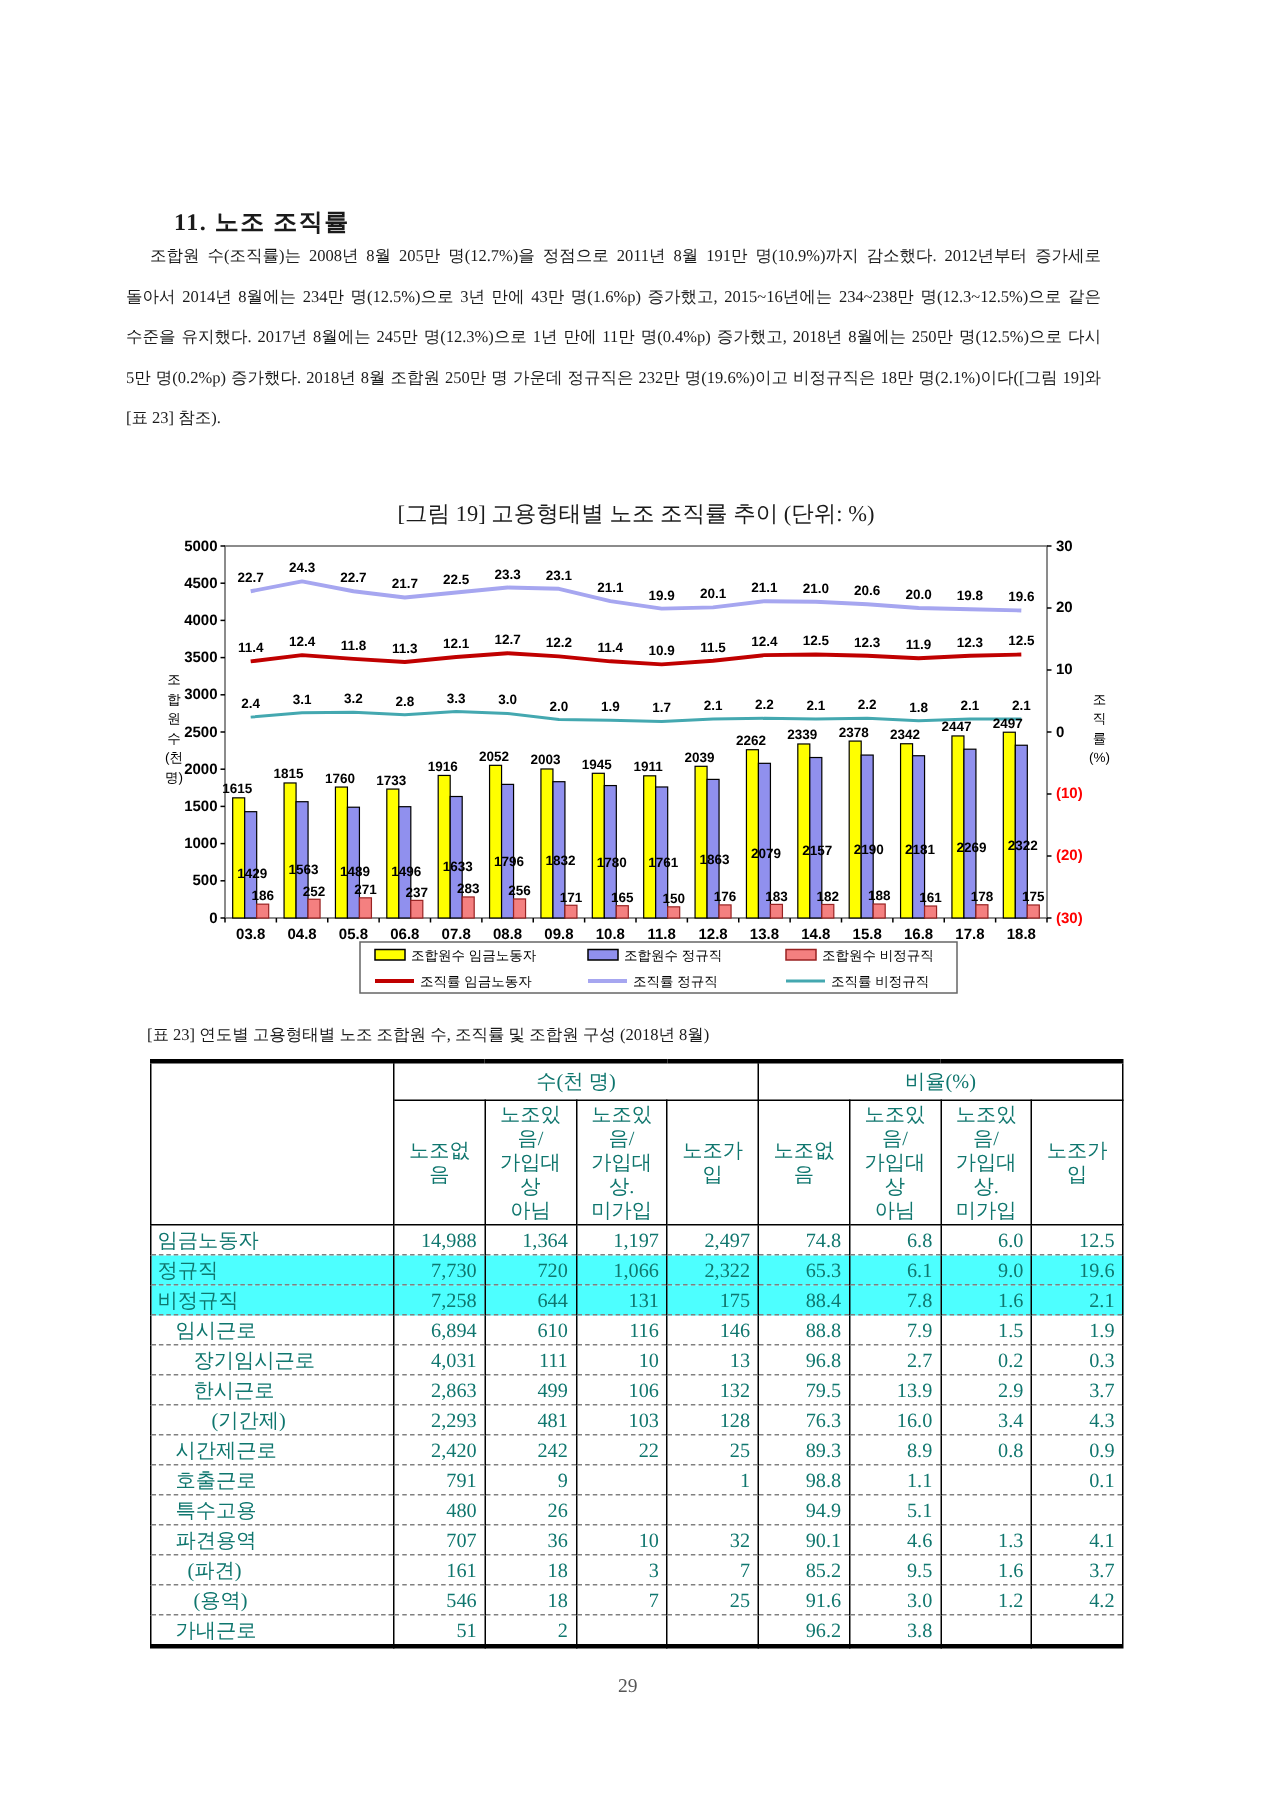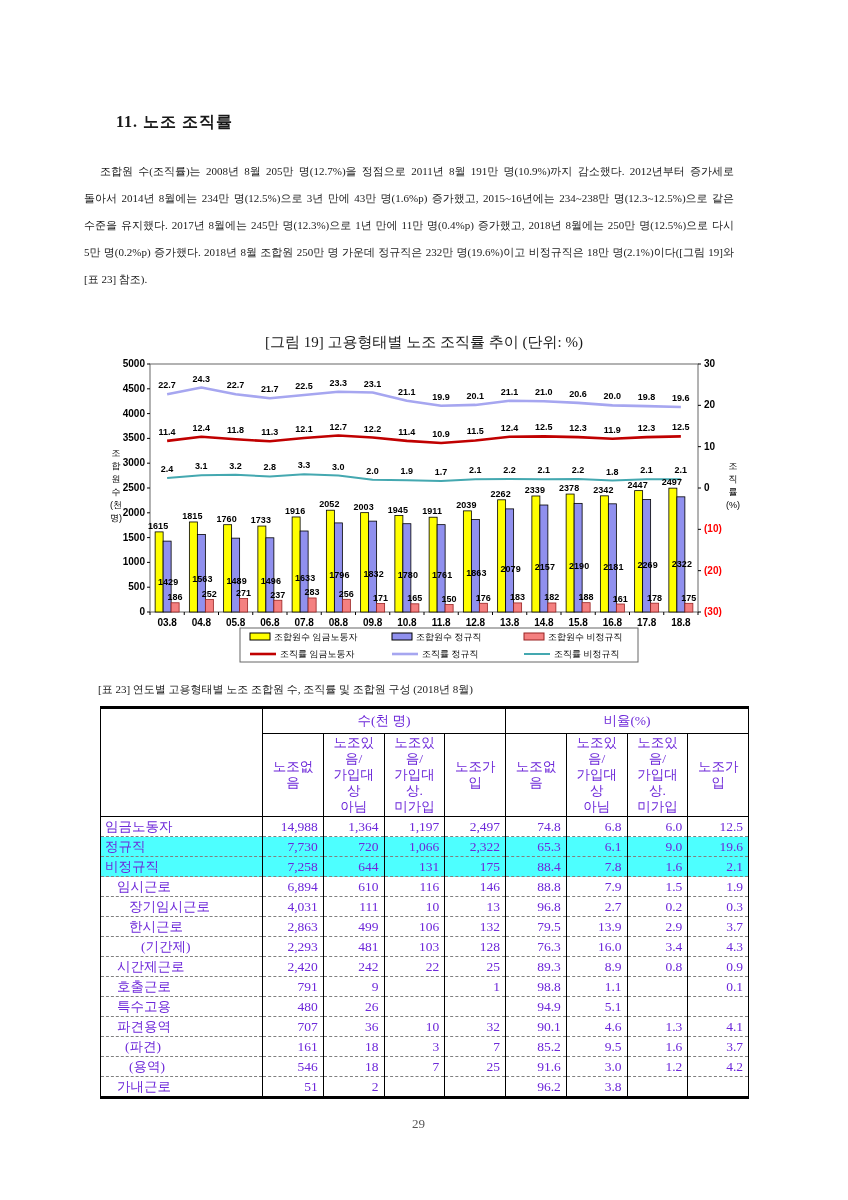--- a/index.html
+++ b/index.html
@@ -1,27 +1,27 @@
 <!DOCTYPE html>
 <html><head>
 <meta charset="utf-8">
 <style>
   html,body{margin:0;padding:0;background:#fff;}
   .page{position:relative;width:848px;height:1200px;background:#ffffff;overflow:hidden;
         font-family:"Liberation Serif",serif;color:#1a1a1a;}
-  .heading{position:absolute;left:116px;top:112px;font-size:16px;font-weight:bold;letter-spacing:1px;}
+  .heading{position:absolute;left:116px;top:138px;font-size:16px;font-weight:bold;letter-spacing:1px;}
   .para{position:absolute;left:84px;top:158px;width:650px;font-size:11px;line-height:27px;
         text-align:justify;text-indent:16px;word-break:keep-all;}
   .fig-caption{position:absolute;left:100px;top:333px;width:648px;text-align:center;font-size:15px;}
   .chart-wrap{position:absolute;left:100px;top:356px;width:648px;height:320px;}
   svg text{font-family:"Liberation Sans",sans-serif;}
   .tbl-caption{position:absolute;left:98px;top:682px;width:650px;font-size:11px;}
   .tbl-wrap{position:absolute;left:100px;top:706px;width:648px;}
   table.data{border-collapse:collapse;width:648px;table-layout:fixed;
-             font-family:"Liberation Serif",serif;font-size:13.5px;color:#6d28d9;
+             font-family:"Liberation Serif",serif;font-size:13.5px;color:#0f766e;
              border-top:3px solid #000;border-bottom:3px solid #000;}
   table.data th,table.data td{border-left:1px solid #000;border-right:1px solid #000;
              padding:1px 5px;line-height:16px;}
   table.data thead th{font-weight:normal;text-align:center;vertical-align:middle;}
   table.data thead tr.grp th{border-bottom:1px solid #000;height:22px;}
   table.data thead tr.sub th{border-bottom:1px solid #000;height:54px;white-space:pre-line;}
   table.data thead th.corner{border-bottom:1px solid #000;}
   table.data tbody td{height:17px;}
   table.data tbody tr+tr td{border-top:1px dashed #808080;}
   table.data td.num{text-align:right;}

